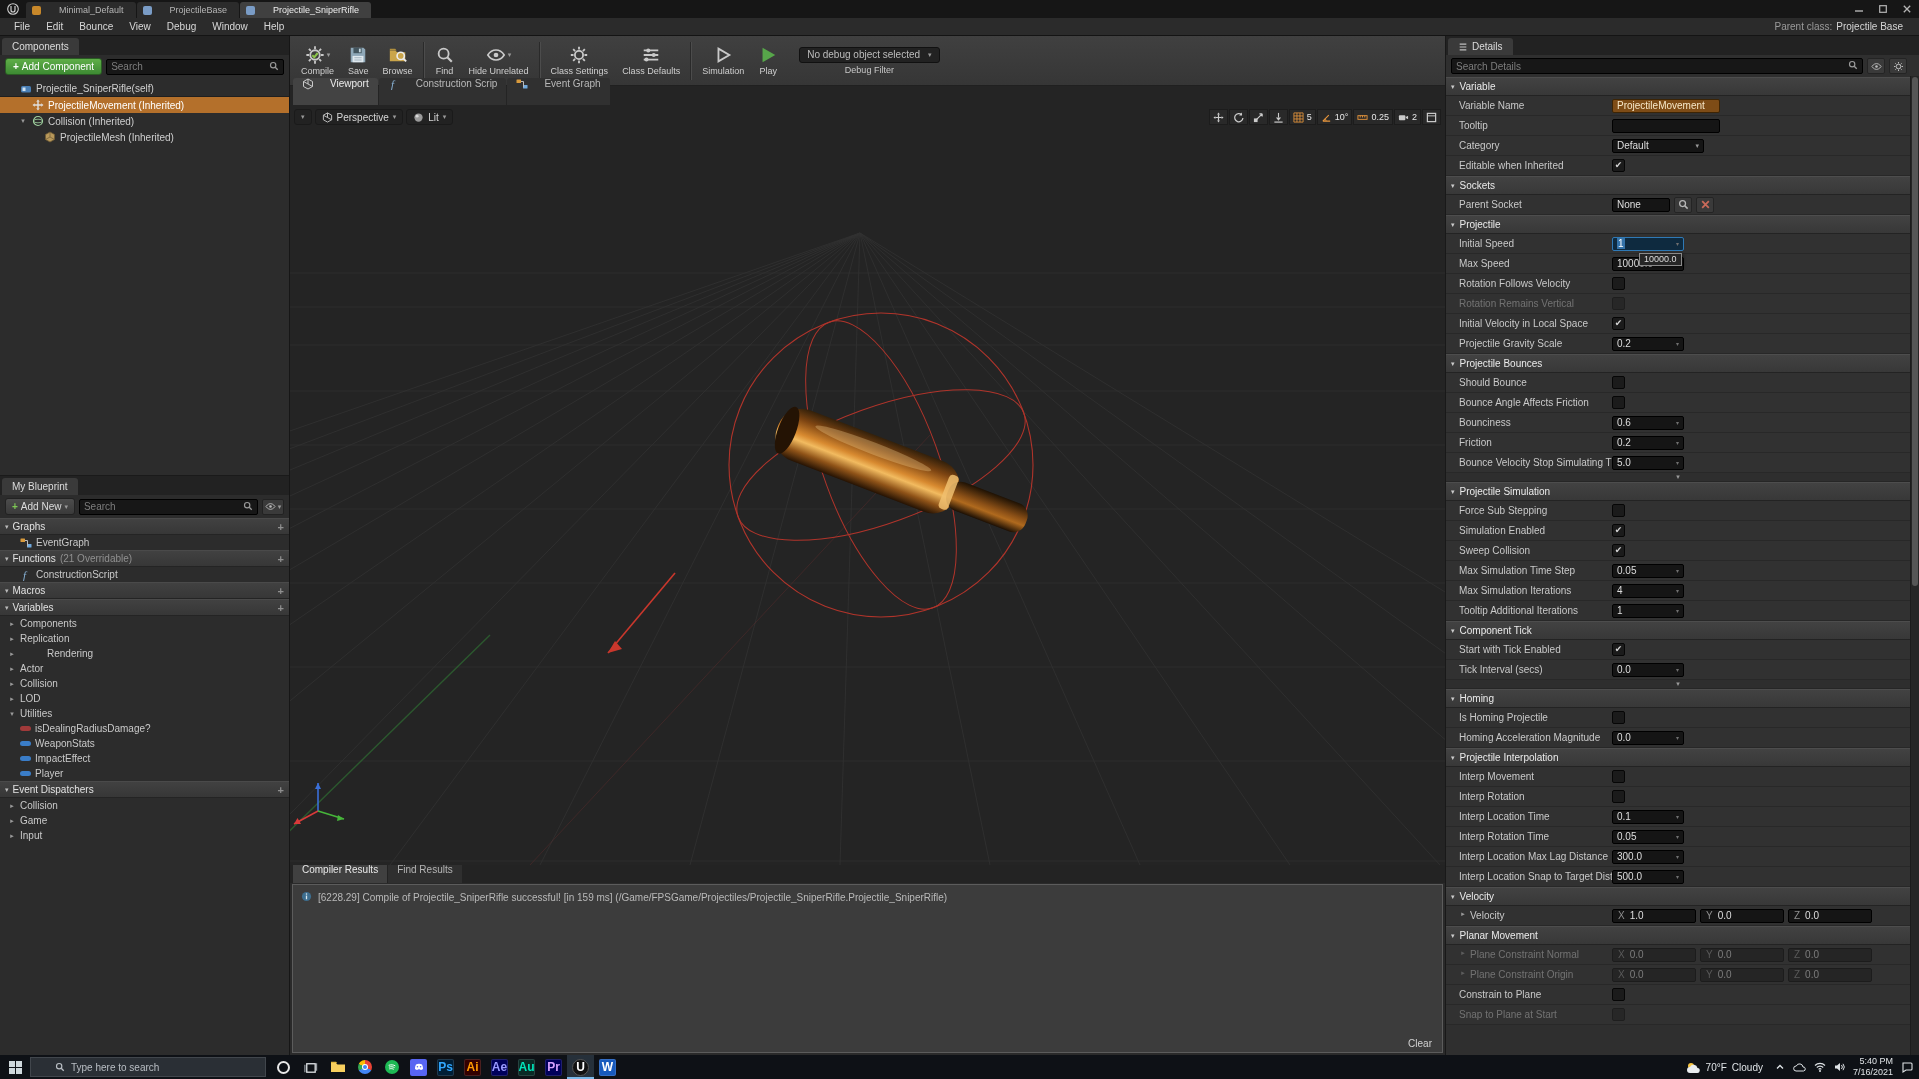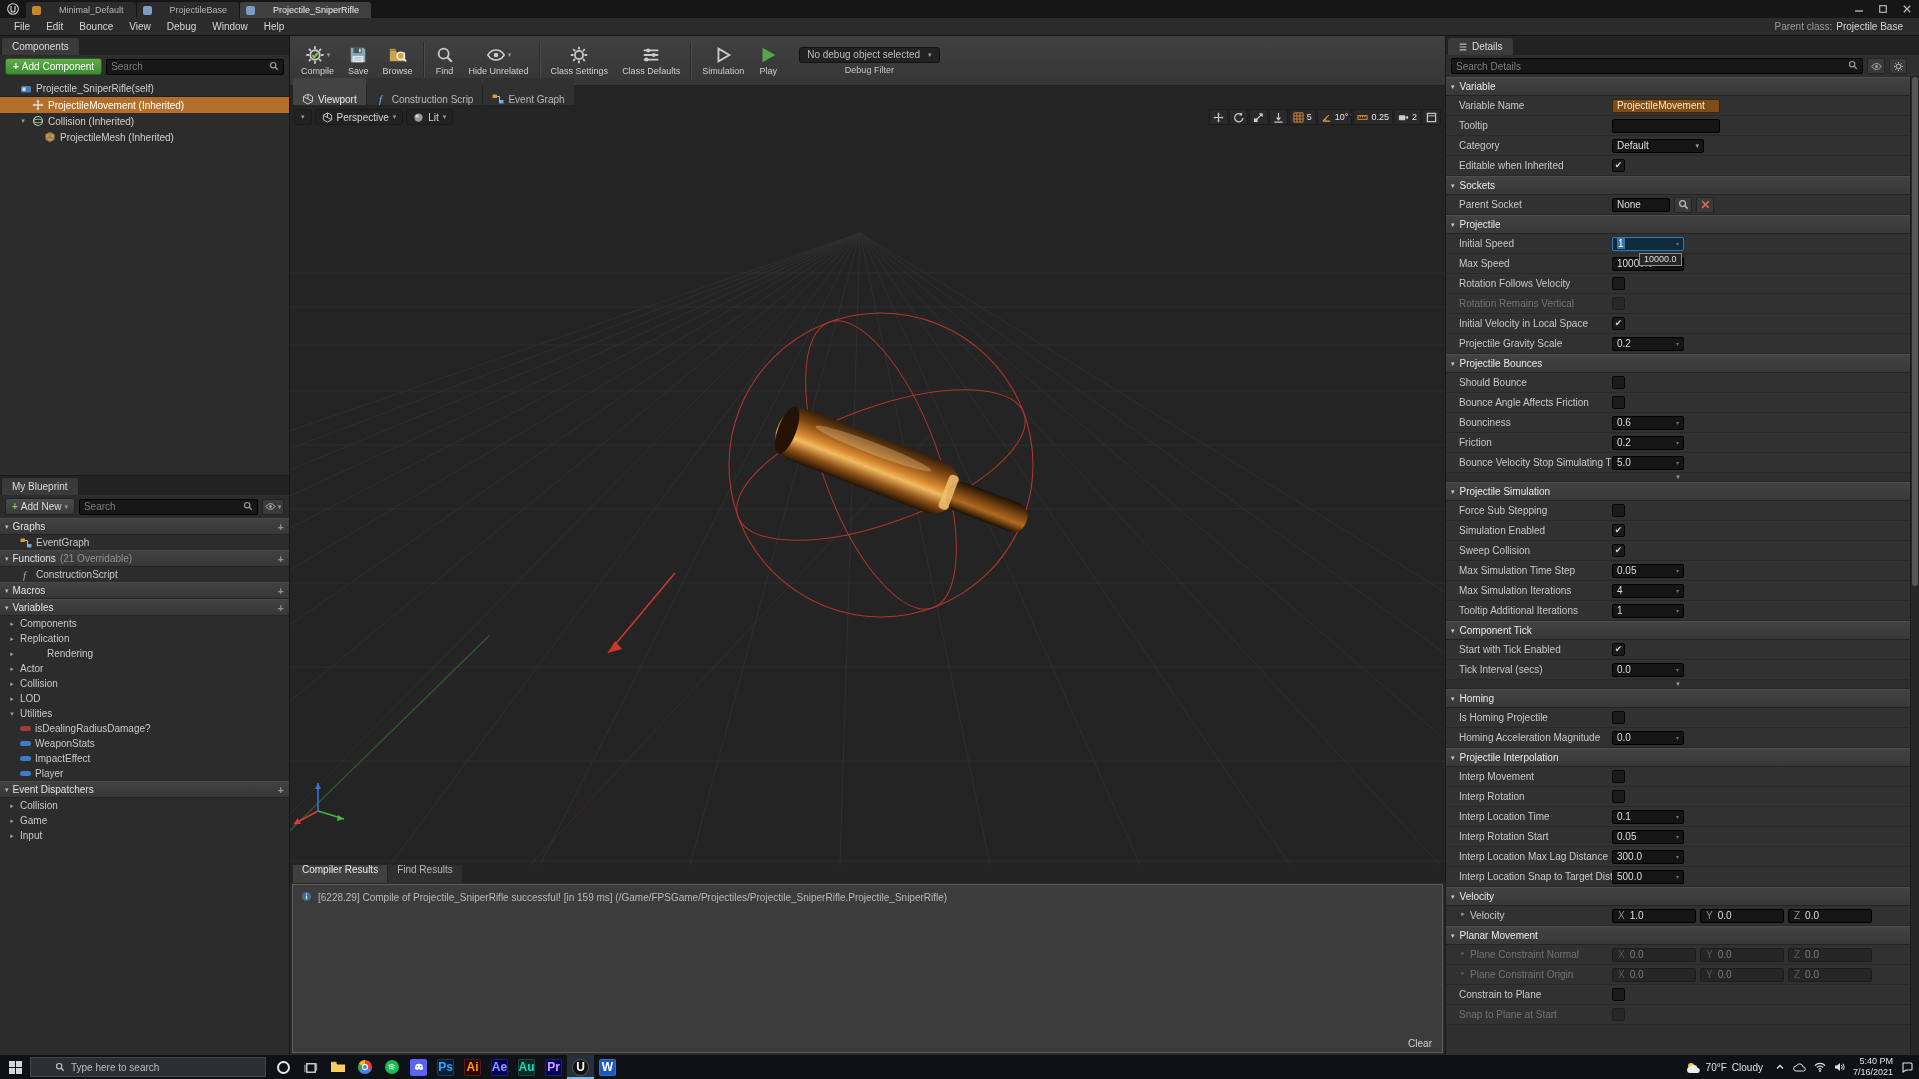--- a/index.html
+++ b/index.html
@@ -66,21 +66,21 @@
 .tb-ic-row{display:flex;align-items:center;gap:2px;}
 .tb-ic-row svg{width:20px;height:20px;display:block;}
 .tb-dd{color:#9a9a9a;font-size:7px;}
 .tb-sep{width:2px;height:38px;margin:0 3px;background:#2a2a2a;border-right:1px solid #4c4c4c;flex:none;}
 .debug-wrap{display:flex;flex-direction:column;align-items:center;margin-left:14px;gap:2px;}
 .debug-select{height:16px;display:flex;align-items:center;gap:8px;background:#222;border:1px solid #111;border-radius:3px;padding:0 7px;color:#bdbdbd;}
 .debug-select .dd{font-size:7px;color:#999;}
 .debug-label{color:#c7c7c7;font-size:9px;}
 
 .vp-tabs{height:19px;background:#242424;display:flex;align-items:flex-end;padding-left:3px;gap:1px;flex:none;}
-.vp-tab{height:27px;display:flex;align-items:flex-end;gap:4px;padding:0 9px;background:#303030;border-radius:3px 3px 0 0;color:#b9b9b9;white-space:nowrap;}
+.vp-tab{height:27px;display:flex;align-items:flex-start;gap:16px;padding:0 9px;background:#303030;border-radius:3px 3px 0 0;color:#b9b9b9;white-space:nowrap;}
 .vp-tab.active{background:#434343;color:#ececec;}
 .vp-tab svg{display:block;}
 
 .viewport{flex:1;position:relative;min-height:0;background:#242424;overflow:hidden;}
 .viewport svg.scene{position:absolute;inset:0;width:100%;height:100%;}
 .vp-overlay{position:absolute;top:4px;left:4px;right:4px;display:flex;align-items:flex-start;gap:3px;}
 .vp-chip{height:16px;display:flex;align-items:center;gap:4px;background:rgba(34,34,34,.88);border:1px solid #1a1a1a;border-radius:3px;padding:0 6px;color:#d6d6d6;}
 .vp-chip .dd{font-size:7px;color:#999;}
 .vp-tools{margin-left:auto;display:flex;gap:1px;}
 .vp-tool{height:16px;min-width:18px;display:flex;align-items:center;justify-content:center;gap:3px;background:rgba(42,42,42,.88);border:1px solid #1c1c1c;padding:0 3px;color:#d8d8d8;}
@@ -1093,21 +1093,21 @@
           </div>
           <div class="dt-value">
             <div class="valbox num">
               <span>0.1</span>
               <span class="spin">▾</span>
             </div>
           </div>
         </div>
         <div class="dt-row">
           <div class="dt-label">
-            <span>Interp Rotation Start</span>
+            <span>Interp Rotation Time</span>
           </div>
           <div class="dt-value">
             <div class="valbox num">
               <span>0.05</span>
               <span class="spin">▾</span>
             </div>
           </div>
         </div>
         <div class="dt-row">
           <div class="dt-label">

